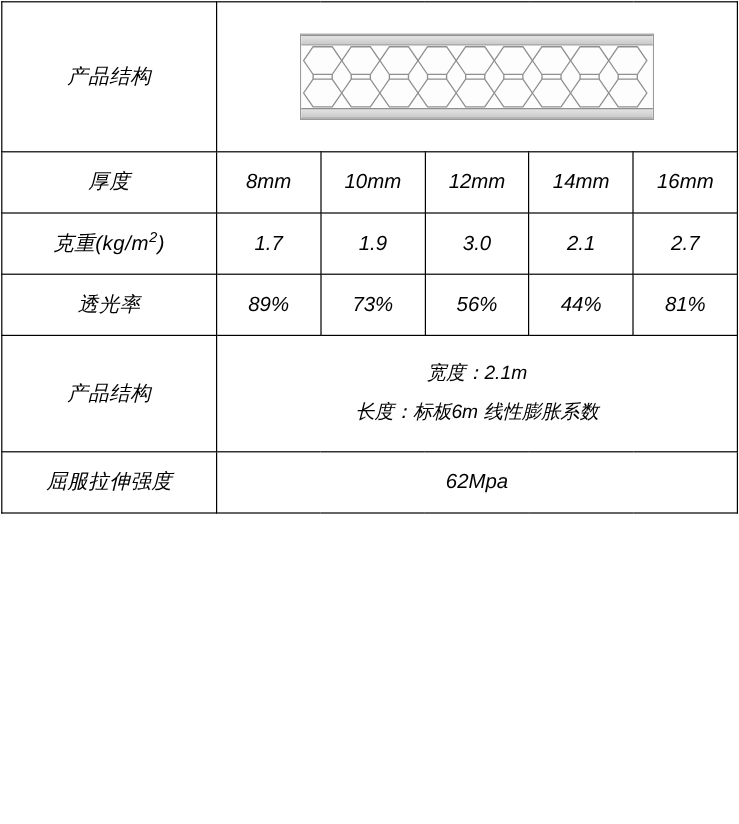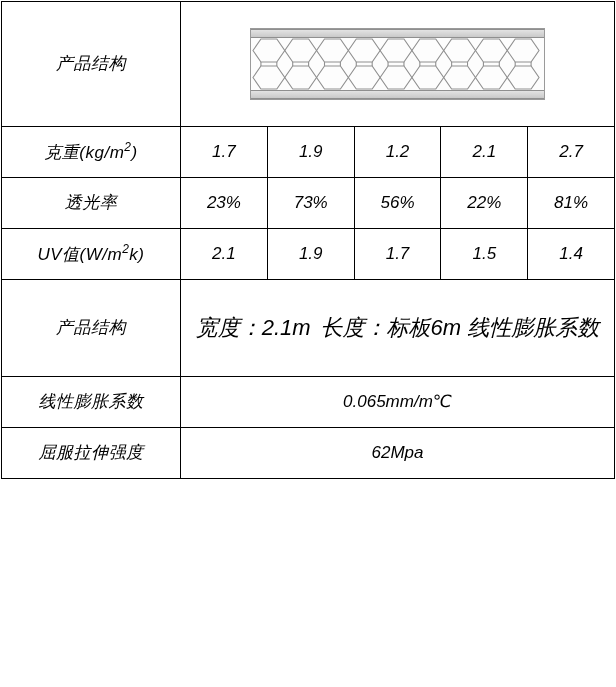--- a/index.html
+++ b/index.html
@@ -46,25 +46,25 @@
   .r-struct td { height: 124px; }
   .r-normal td { height: 50px; }
   .r-size td { height: 96px; }
   .r-bend td { height: 58px; }
   .r-tail td { height: 50px; }
 
   .sub { font-size: 12px; vertical-align: super; }
 
   .size-lines {
     display: flex;
-    flex-direction: row;
+    flex-direction: column;
     justify-content: center;
     align-items: center;
     gap: 10px;
-    font-size: 22px;
+    font-size: 16px;
   }
 
   
   .panel-wrap {
     display: flex;
     align-items: center;
     justify-content: center;
     height: 100%;
   }
   .panel {
@@ -158,63 +158,59 @@
                     </g>
                   </g>
                 </svg>
               </div>
               <div class="skin bottom"></div>
             </div>
           </div>
         </td>
       </tr>
 
+      <tr class="r-normal">
+        <td class="label">厚度</td>
+        <td class="val">8mm</td>
+        <td class="val">10mm</td>
+        <td class="val">12mm</td>
+        <td class="val">14mm</td>
+        <td class="val">16mm</td>
+      </tr>
 
       <tr class="r-normal">
         <td class="label"><span>克重(kg/m</span><span class="sub">2</span><span>)</span></td>
         <td class="val">1.7</td>
         <td class="val">1.9</td>
-        <td class="val">1.2</td>
+        <td class="val">3.0</td>
         <td class="val">2.1</td>
         <td class="val">2.7</td>
       </tr>
 
       <tr class="r-normal">
         <td class="label">透光率</td>
-        <td class="val">23%</td>
+        <td class="val">89%</td>
         <td class="val">73%</td>
         <td class="val">56%</td>
-        <td class="val">22%</td>
+        <td class="val">44%</td>
         <td class="val">81%</td>
       </tr>
 
-      <tr class="r-normal">
-        <td class="label"><span>UV值(W/m</span><span class="sub">2</span><span>k)</span></td>
-        <td class="val">2.1</td>
-        <td class="val">1.9</td>
-        <td class="val">1.7</td>
-        <td class="val">1.5</td>
-        <td class="val">1.4</td>
-      </tr>
 
       <tr class="r-size">
         <td class="label">产品结构</td>
         <td colspan="5">
           <div class="size-lines">
             <div>宽度：2.1m</div>
             <div>长度：标板6m  线性膨胀系数</div>
           </div>
         </td>
       </tr>
 
 
-      <tr class="r-tail">
-        <td class="label">线性膨胀系数</td>
-        <td colspan="5">0.065mm/m℃</td>
-      </tr>
 
 
       <tr class="r-tail">
         <td class="label">屈服拉伸强度</td>
         <td colspan="5">62Mpa</td>
       </tr>
     </tbody>
   </table>
 </div>
 

